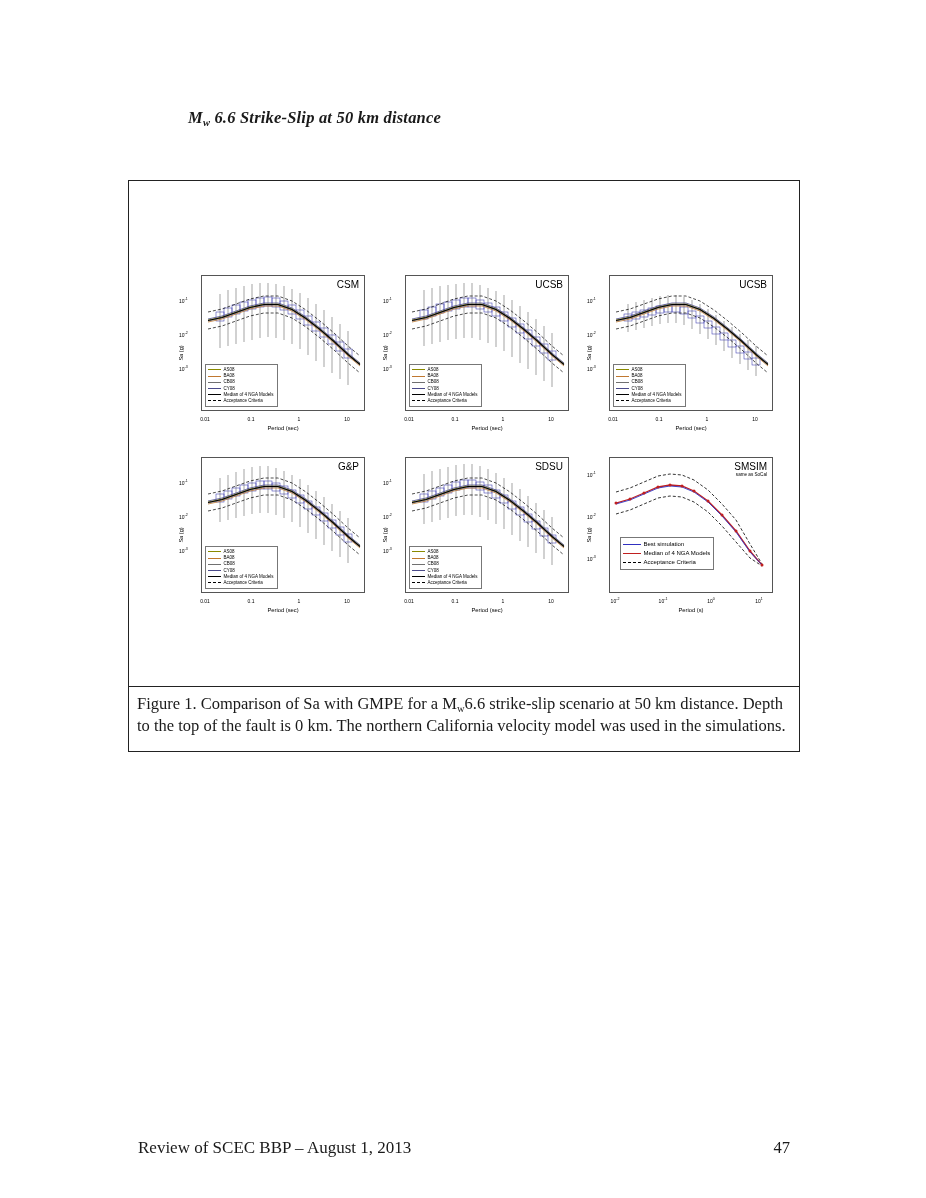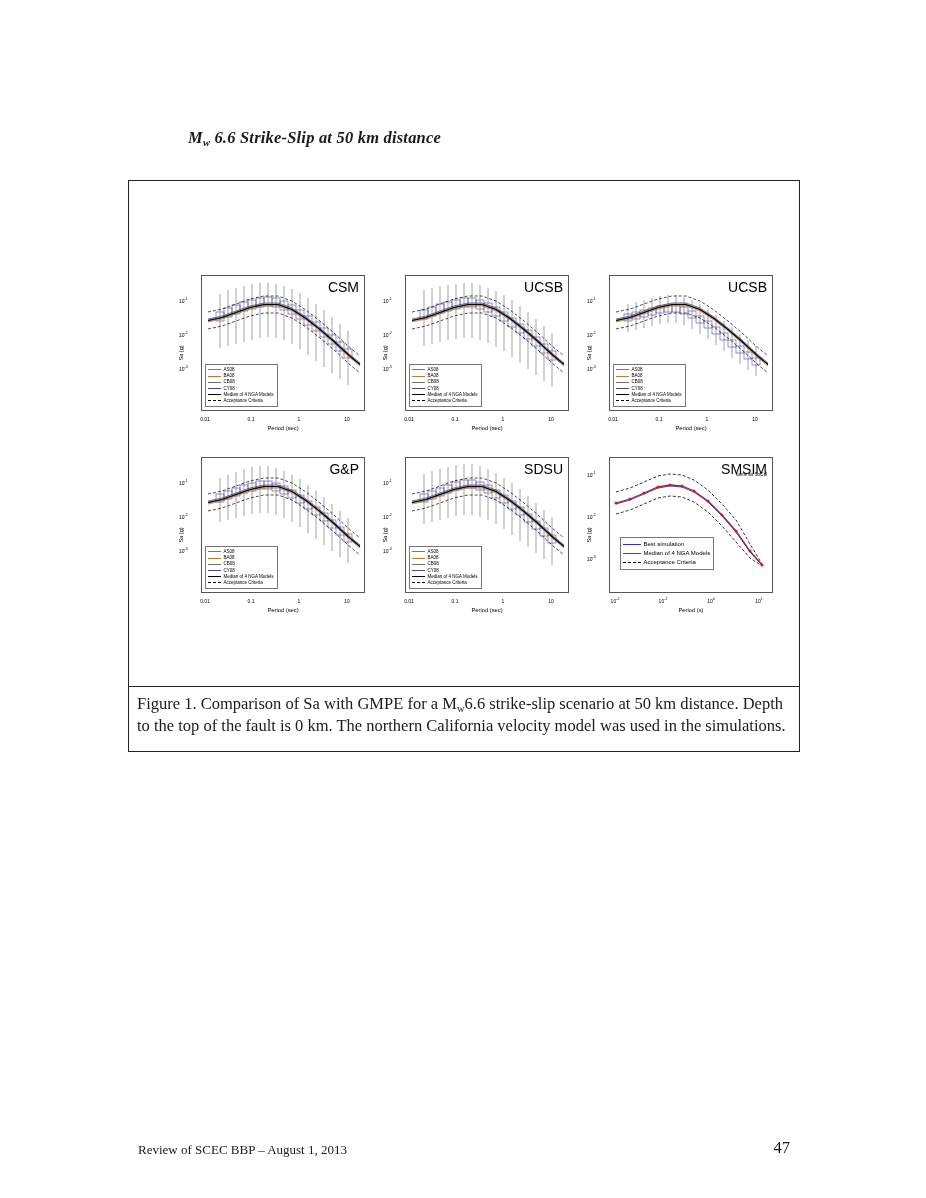--- a/index.html
+++ b/index.html
@@ -24,21 +24,20 @@
   .section-heading {
     position: absolute;
     left: 188px;
     top: 108px;
     font-family: "Liberation Serif", serif;
     font-weight: bold;
     font-style: italic;
     font-size: 16.5px;
     letter-spacing: .2px;
     white-space: nowrap;
-    margin-top: 20px;
   }
   .section-heading sub {
     font-size: 10.5px;
     vertical-align: baseline;
     position: relative;
     top: 3px;
   }
 
   .intro-line {
     position: absolute;
@@ -130,21 +129,21 @@
     bottom: 26px;
     border: 1px solid #555;
     background: #fff;
     overflow: hidden;
   }
   .panel-label {
     position: absolute;
     right: 5px;
     top: 3px;
     font-family: "Liberation Sans", sans-serif;
-    font-size: 14px;
+    font-size: 10px;
     color: #000;
     z-index: 6;
   }
   .panel-sublabel {
     position: absolute;
     right: 5px;
     top: 14px;
     font-family: "Liberation Sans", sans-serif;
     font-size: 4.6px;
     color: #000;
@@ -223,21 +222,21 @@
   }
   .legend.big .legend-row { height: 9px; }
   .legend.big .legend-swatch { width: 18px; }
   .legend.big .legend-text { font-size: 6px; line-height: 9px; }
 
   
   .footer-left {
     position: absolute;
     left: 138px;
     bottom: 40px;
-    font-size: 13px;
+    font-size: 17px;
   }
   .footer-right {
     position: absolute;
     right: 136px;
     bottom: 40px;
     font-size: 16.5px;
   }
 
   svg { display: block; }
 </style>

